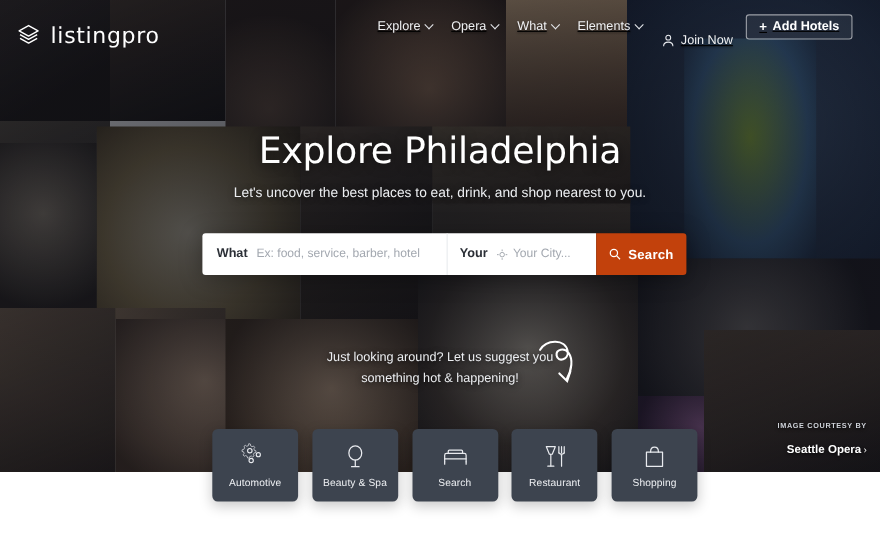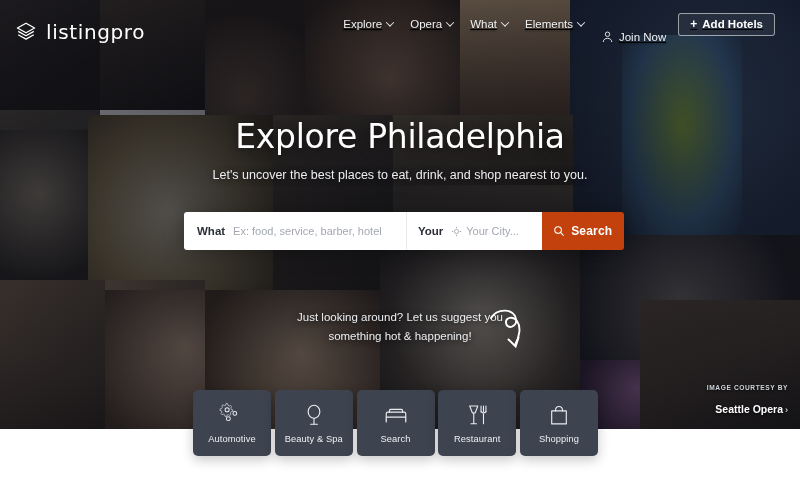--- a/index.html
+++ b/index.html
@@ -104,21 +104,21 @@
   .loc-ico { width:11px; height:11px; margin-right:4px; flex:none; }
   .search-btn {
     width:84px; height:38px; background:#c2410c; border-radius:0 3px 3px 0;
     display:flex; align-items:center; justify-content:center;
     color:#fff; font-size:12px; font-weight:bold; letter-spacing:.2px;
   }
   .search-ico { width:12px; height:12px; margin-right:6px; }
 
   
   .suggest {
-    position:absolute; left:0; top:308px; width:800px; text-align:center; z-index:30;
+    position:absolute; left:0; top:316px; width:800px; text-align:center; z-index:30;
   }
   .suggest-line {
     color:#eceef1; font-size:11.5px; line-height:19px;
     text-shadow:0 1px 6px rgba(0,0,0,.75);
   }
   .swirl { position:absolute; left:487px; top:305px; width:44px; height:48px; z-index:31; }
 
   
   .courtesy {
     position:absolute; right:12px; top:384px; text-align:right; z-index:32;
@@ -128,21 +128,21 @@
     text-shadow:0 1px 3px rgba(0,0,0,.8);
   }
   .courtesy-name {
     color:#ffffff; font-size:10.5px; font-weight:bold; margin-top:12px;
     text-shadow:0 1px 3px rgba(0,0,0,.8);
   }
   .courtesy-chev { font-size:9px; font-weight:normal; margin-left:2px; }
 
   
   .cats {
-    position:absolute; left:193px; top:390px; width:405px; height:66px;
+    position:absolute; left:193px; top:390px; width:441px; height:66px;
     display:flex; justify-content:space-between; z-index:45;
   }
   .cat {
     width:78px; height:66px; background:#3d444f; border-radius:5px;
     display:flex; flex-direction:column; align-items:center; justify-content:center;
     box-shadow: 0 4px 12px rgba(0,0,0,.22);
   }
   .cat-ico { width:26px; height:26px; margin-bottom:6px; }
   .cat-label { color:#eef0f3; font-size:9.3px; letter-spacing:.1px; white-space:nowrap; }
 </style>

